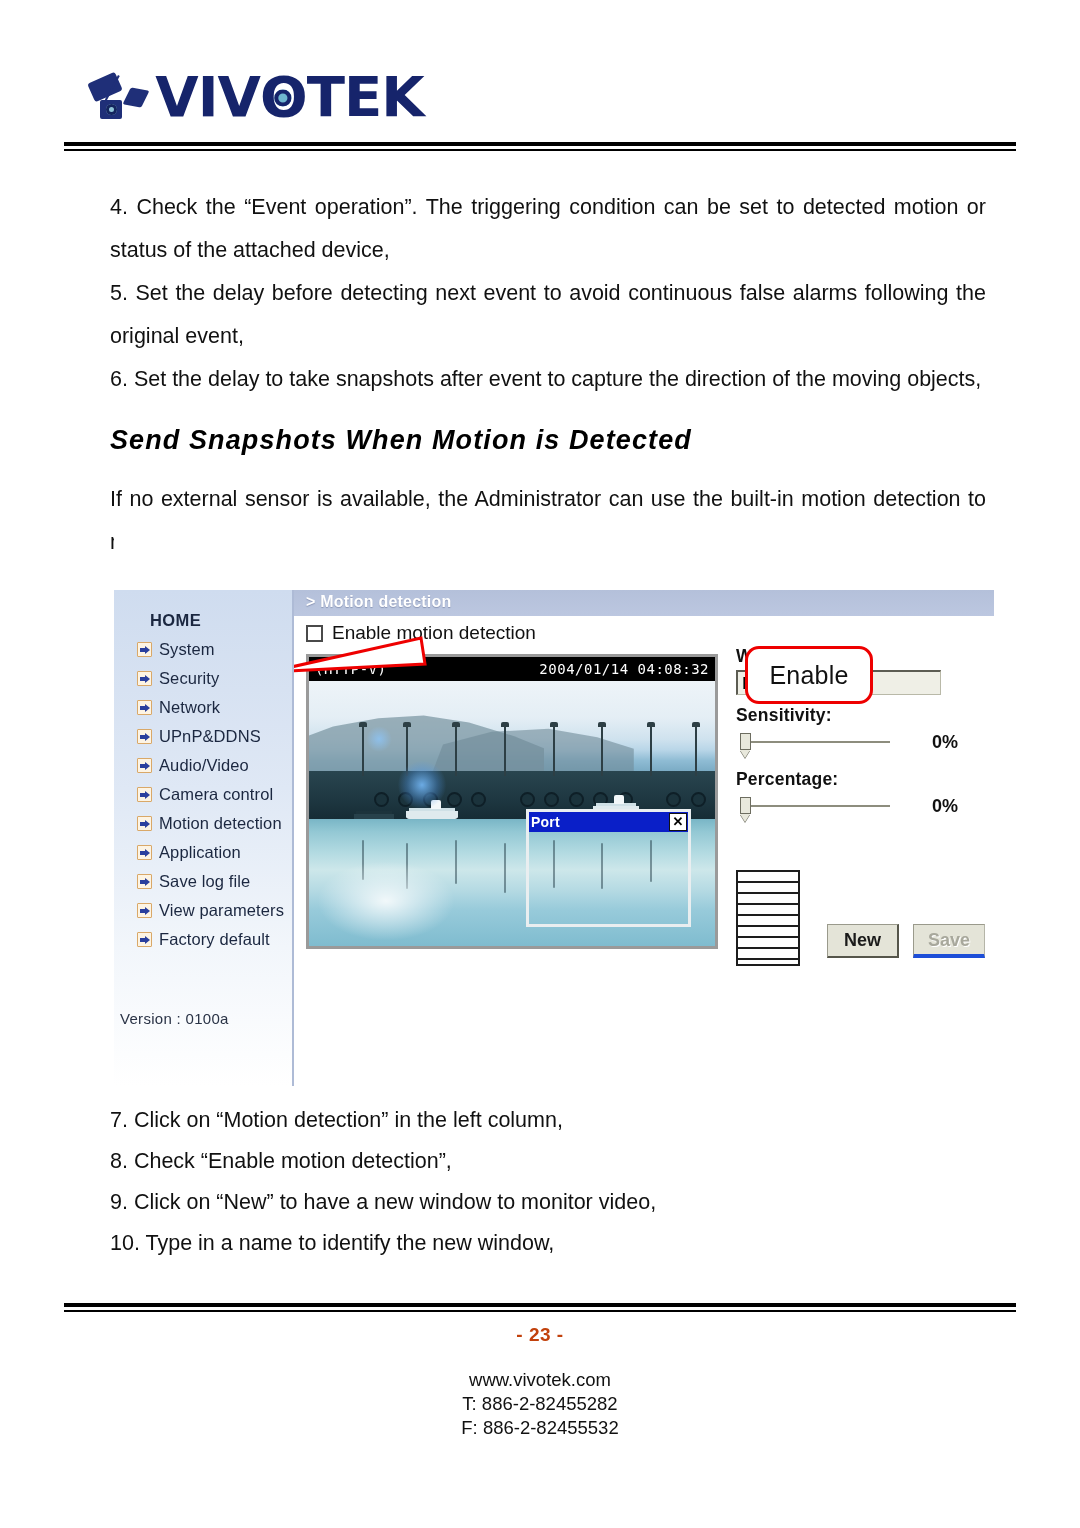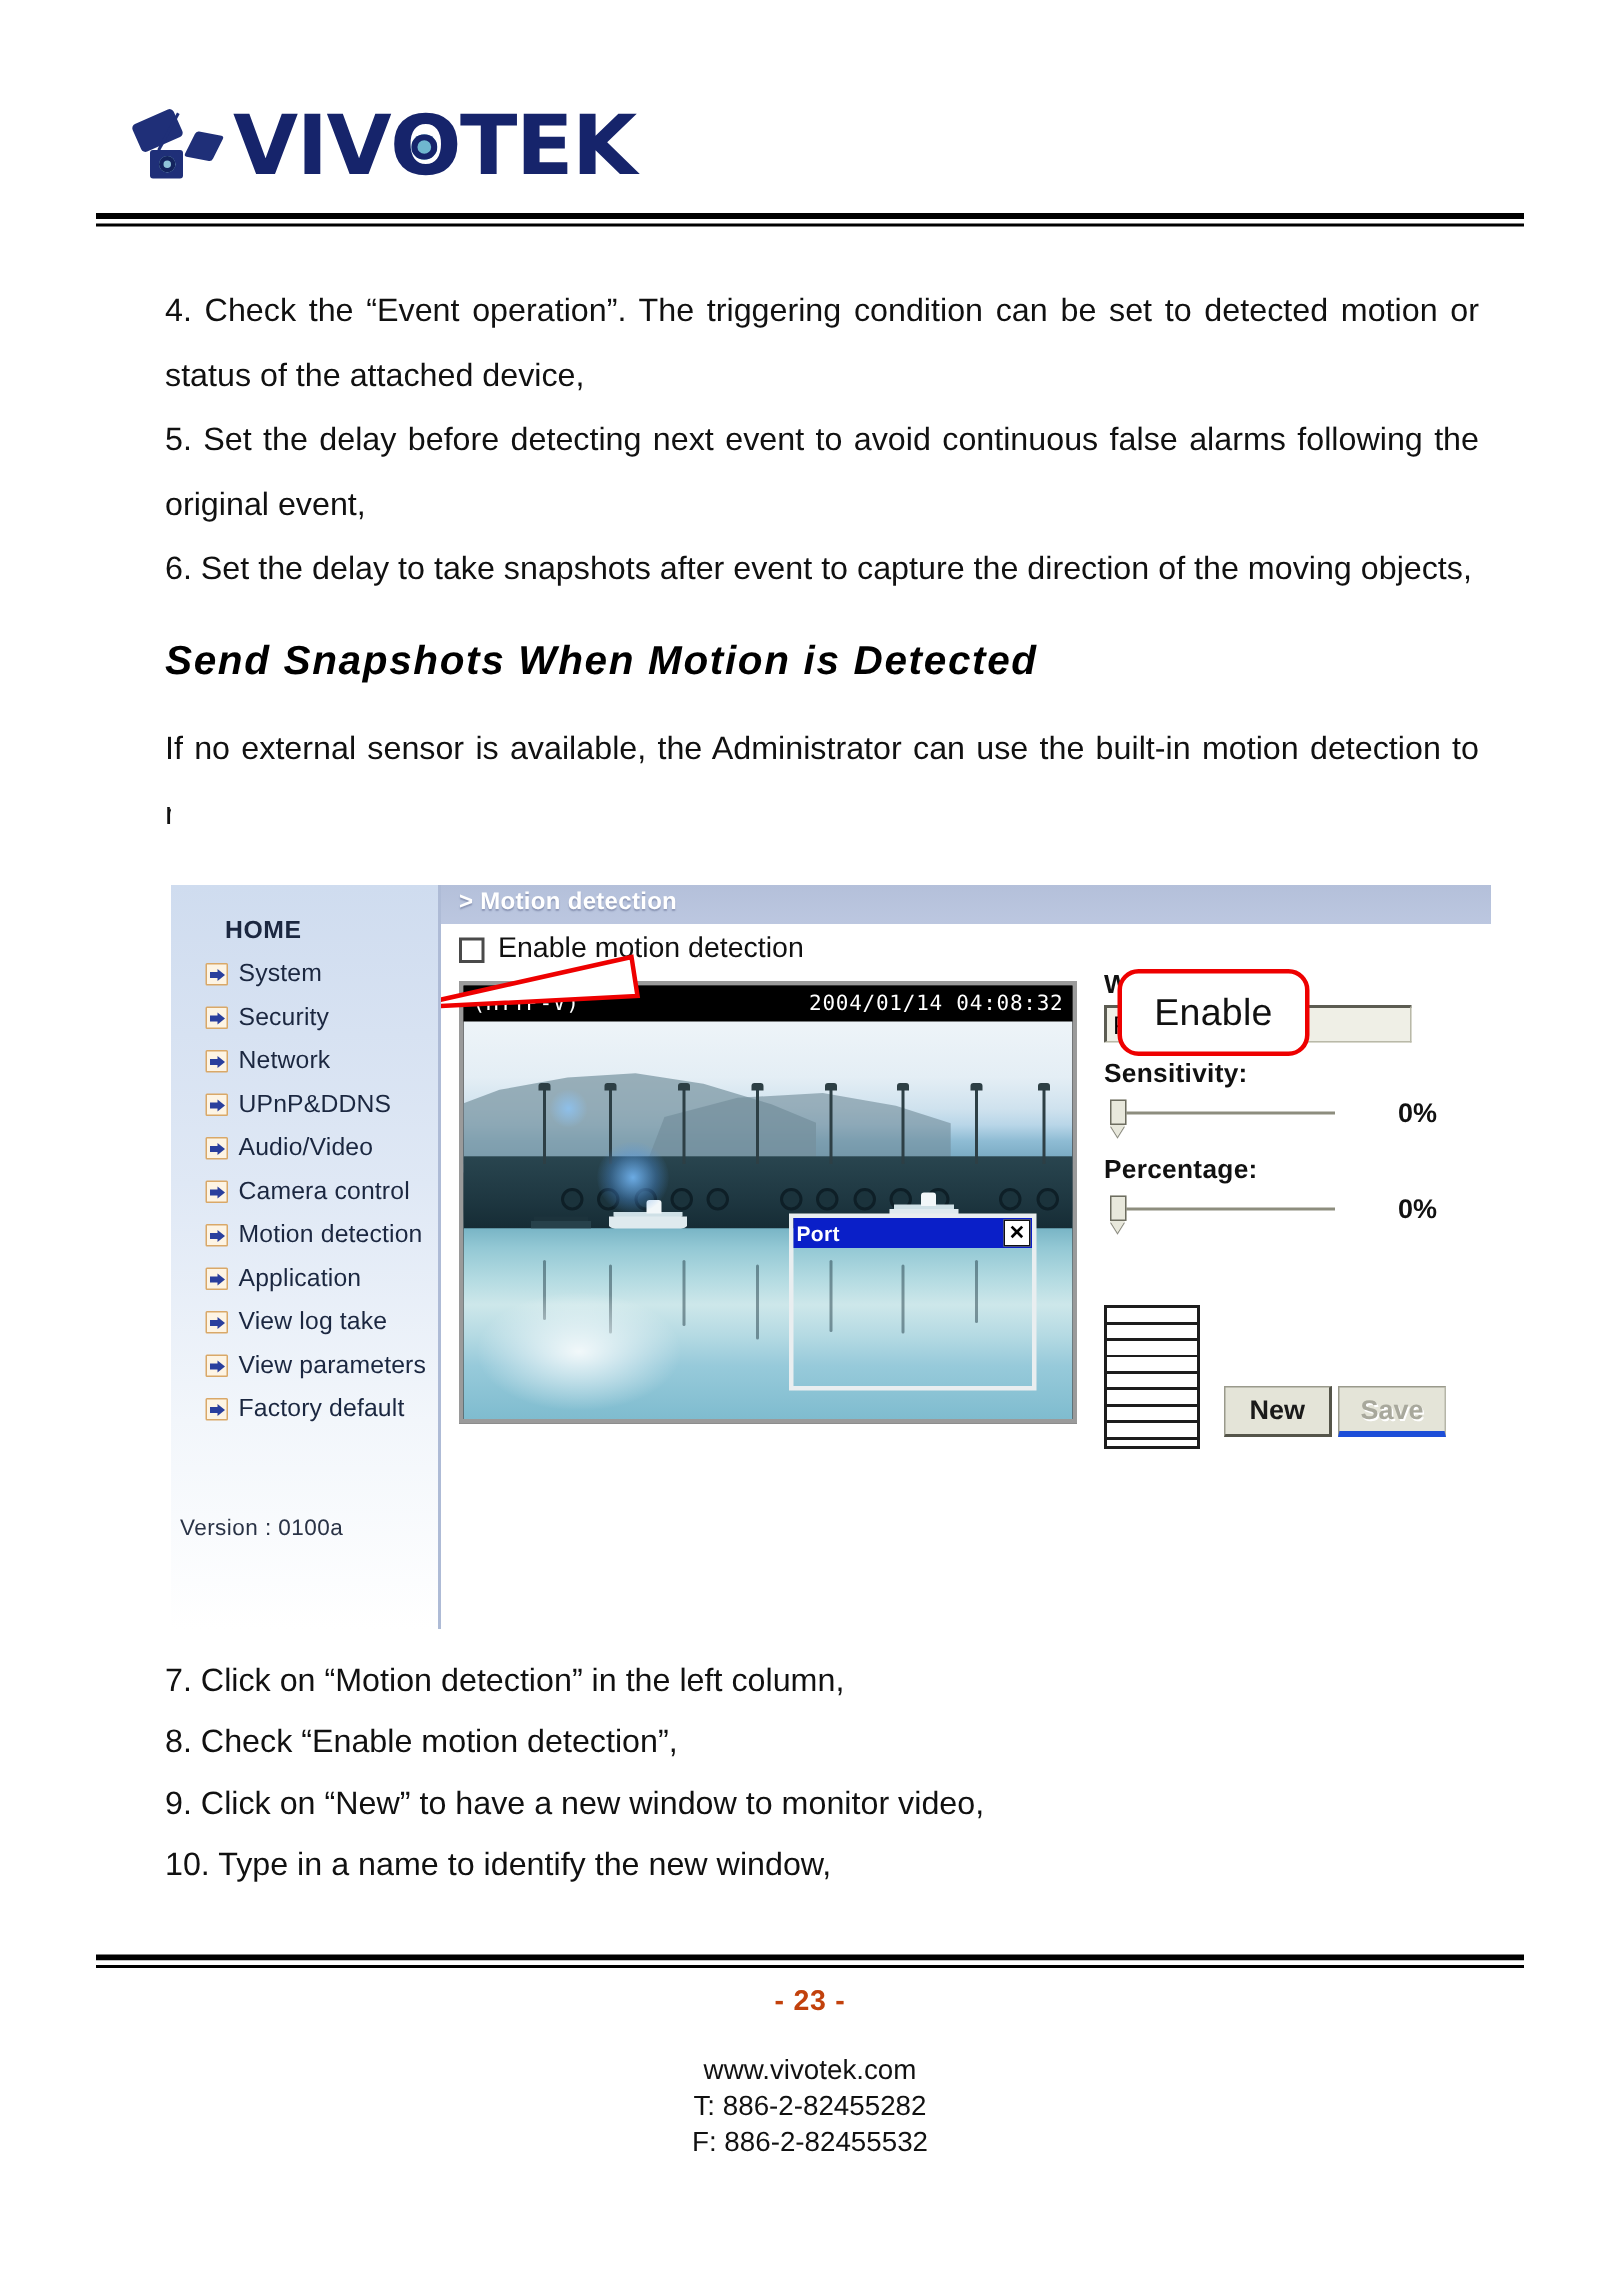--- a/index.html
+++ b/index.html
@@ -586,24 +586,24 @@
     width: 64px;
     height: 96px;
     border: 2px solid #1d1d1d;
     background: #ffffff;
     box-sizing: border-box;
     background-image: repeating-linear-gradient(180deg,
         #ffffff 0px, #ffffff 9px, #1d1d1d 9px, #1d1d1d 11px);
   }
   .btn-row {
     position: absolute;
-    left: 80px;
+    left: 91px;
     top: 278px;
     display: flex;
-    gap: 4px;
+    gap: 14px;
   }
   .btn {
     width: 72px;
     height: 34px;
     background: #e4e4d8;
     border: 1px solid #9a9a8c;
     border-right: 2px solid #55554a;
     border-bottom: 2px solid #55554a;
     box-sizing: border-box;
     font-size: 18px;
@@ -746,21 +746,21 @@
         <div class="side-item">
           <span class="arrow-icon"></span>
           <span class="side-label">Motion detection</span>
         </div>
         <div class="side-item">
           <span class="arrow-icon"></span>
           <span class="side-label">Application</span>
         </div>
         <div class="side-item">
           <span class="arrow-icon"></span>
-          <span class="side-label">View log take</span>
+          <span class="side-label">Save log file</span>
         </div>
         <div class="side-item">
           <span class="arrow-icon"></span>
           <span class="side-label">View parameters</span>
         </div>
         <div class="side-item">
           <span class="arrow-icon"></span>
           <span class="side-label">Factory default</span>
         </div>
       </div>

